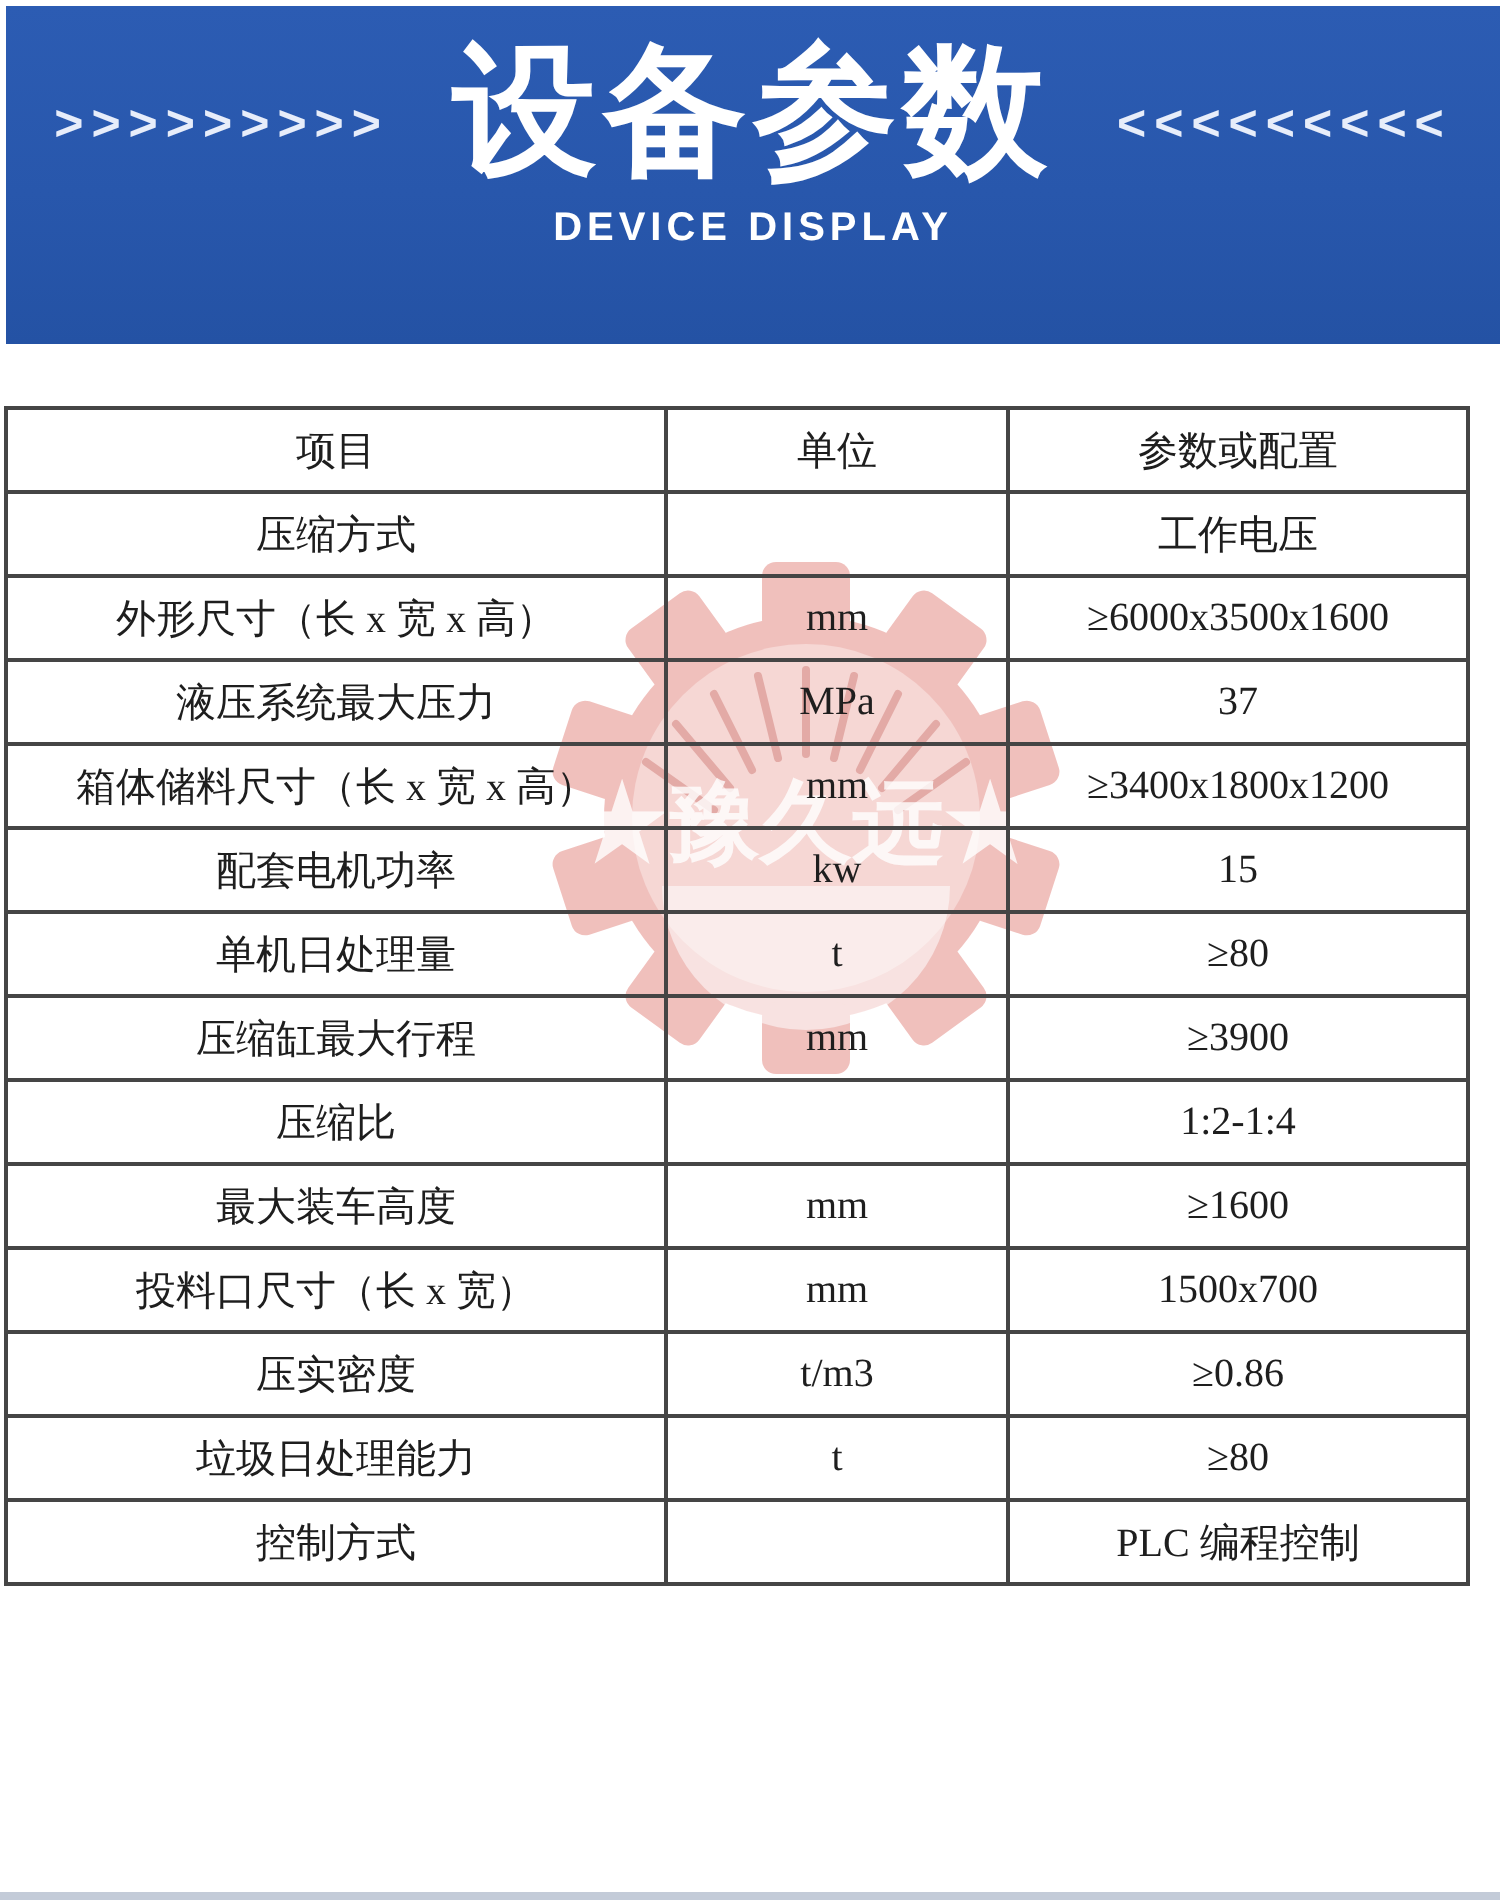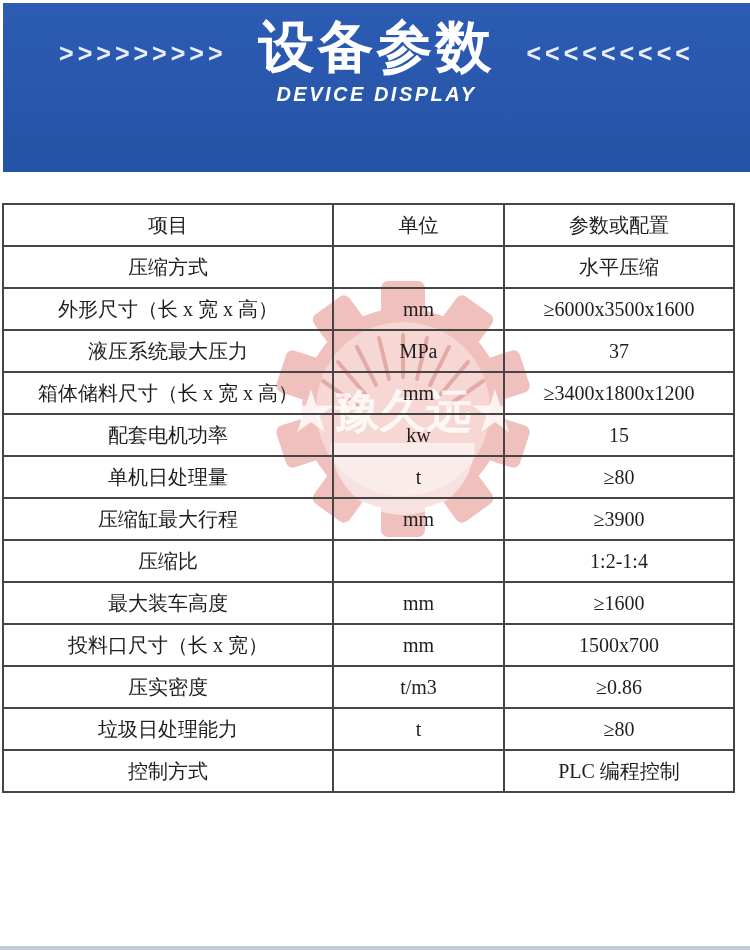--- a/index.html
+++ b/index.html
@@ -16,27 +16,27 @@
     padding-top:10px;box-sizing:border-box;
   }
   .banner-row{display:flex;align-items:center;justify-content:center;gap:32px;width:100%;}
   .arrows{
     font-family:"Liberation Sans","DejaVu Sans",sans-serif;
     font-size:25px;font-weight:700;letter-spacing:4px;color:#e7edfa;
     position:relative;top:6px;white-space:nowrap;
   }
   .banner-title{
     font-family:"Liberation Sans","DejaVu Sans",sans-serif;
-    font-size:56px;font-weight:900;color:#ffffff;letter-spacing:3px;
+    font-size:72px;font-weight:900;color:#ffffff;letter-spacing:3px;
     line-height:1.22;white-space:nowrap;
   }
   .banner-subtitle{
     font-family:"Liberation Sans","DejaVu Sans",sans-serif;
     font-size:20px;font-weight:700;letter-spacing:2.5px;color:#ffffff;
-    margin-top:2px;white-space:nowrap;font-style:italic;
+    margin-top:2px;white-space:nowrap;
   }
   
   .watermark{position:absolute;left:271px;top:277px;width:264px;height:264px;pointer-events:none;}
   
   table.spec{
     position:absolute;left:2px;top:203px;width:731px;
     border-collapse:collapse;table-layout:fixed;
     font-size:20px;color:#1e1e1e;
   }
   table.spec th,table.spec td{
@@ -108,21 +108,21 @@
     <tr>
       <th>项目</th>
       <th>单位</th>
       <th>参数或配置</th>
     </tr>
   </thead>
   <tbody>
   <tr>
     <td class="c-item">压缩方式</td>
     <td class="c-unit"></td>
-    <td class="c-value">水平压缩</td>
+    <td class="c-value">工作电压</td>
   </tr>
 
   <tr>
     <td class="c-item">外形尺寸（长 x 宽 x 高）</td>
     <td class="c-unit">mm</td>
     <td class="c-value">≥6000x3500x1600</td>
   </tr>
 
   <tr>
     <td class="c-item">液压系统最大压力</td>

